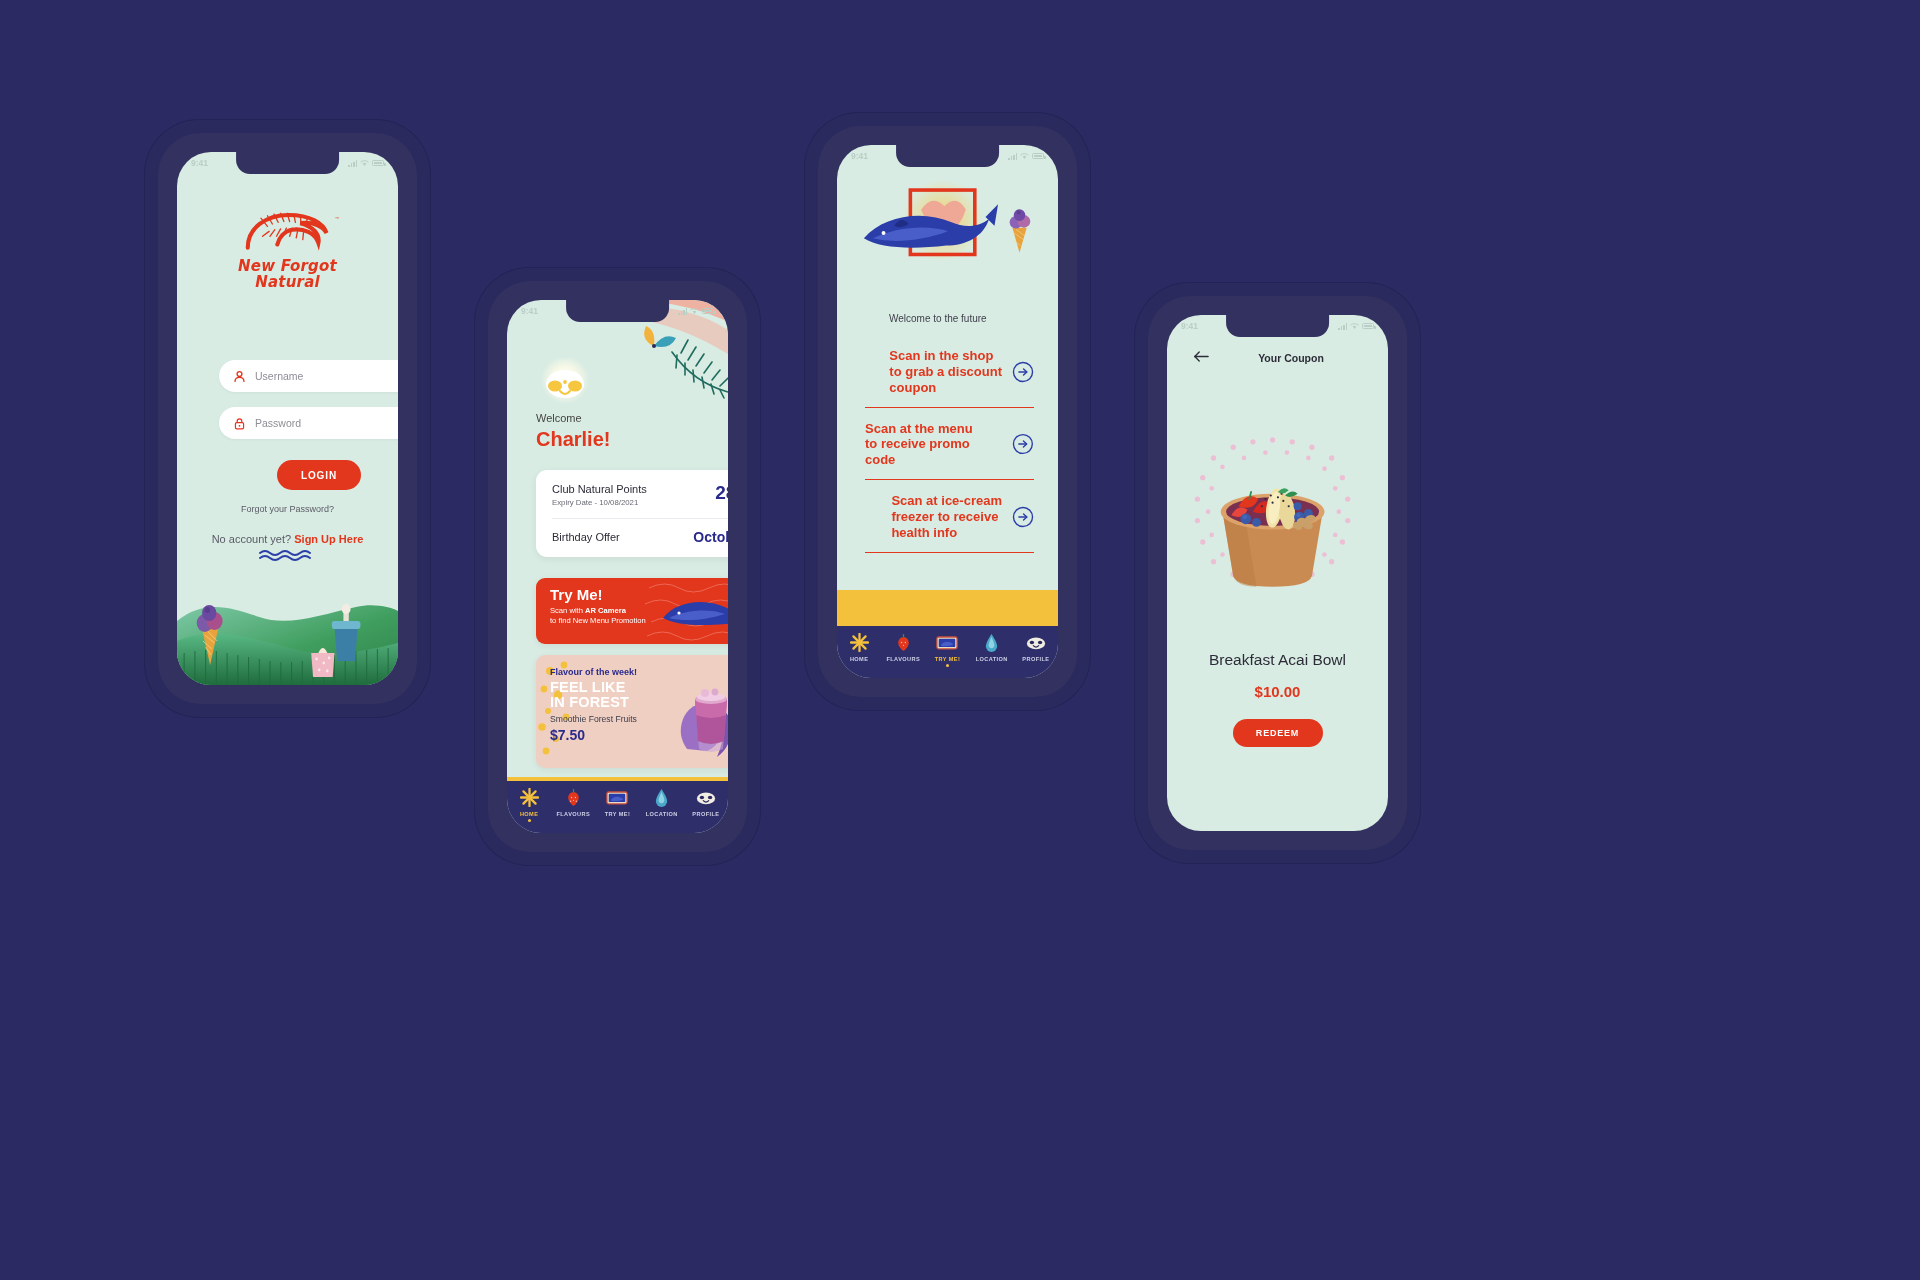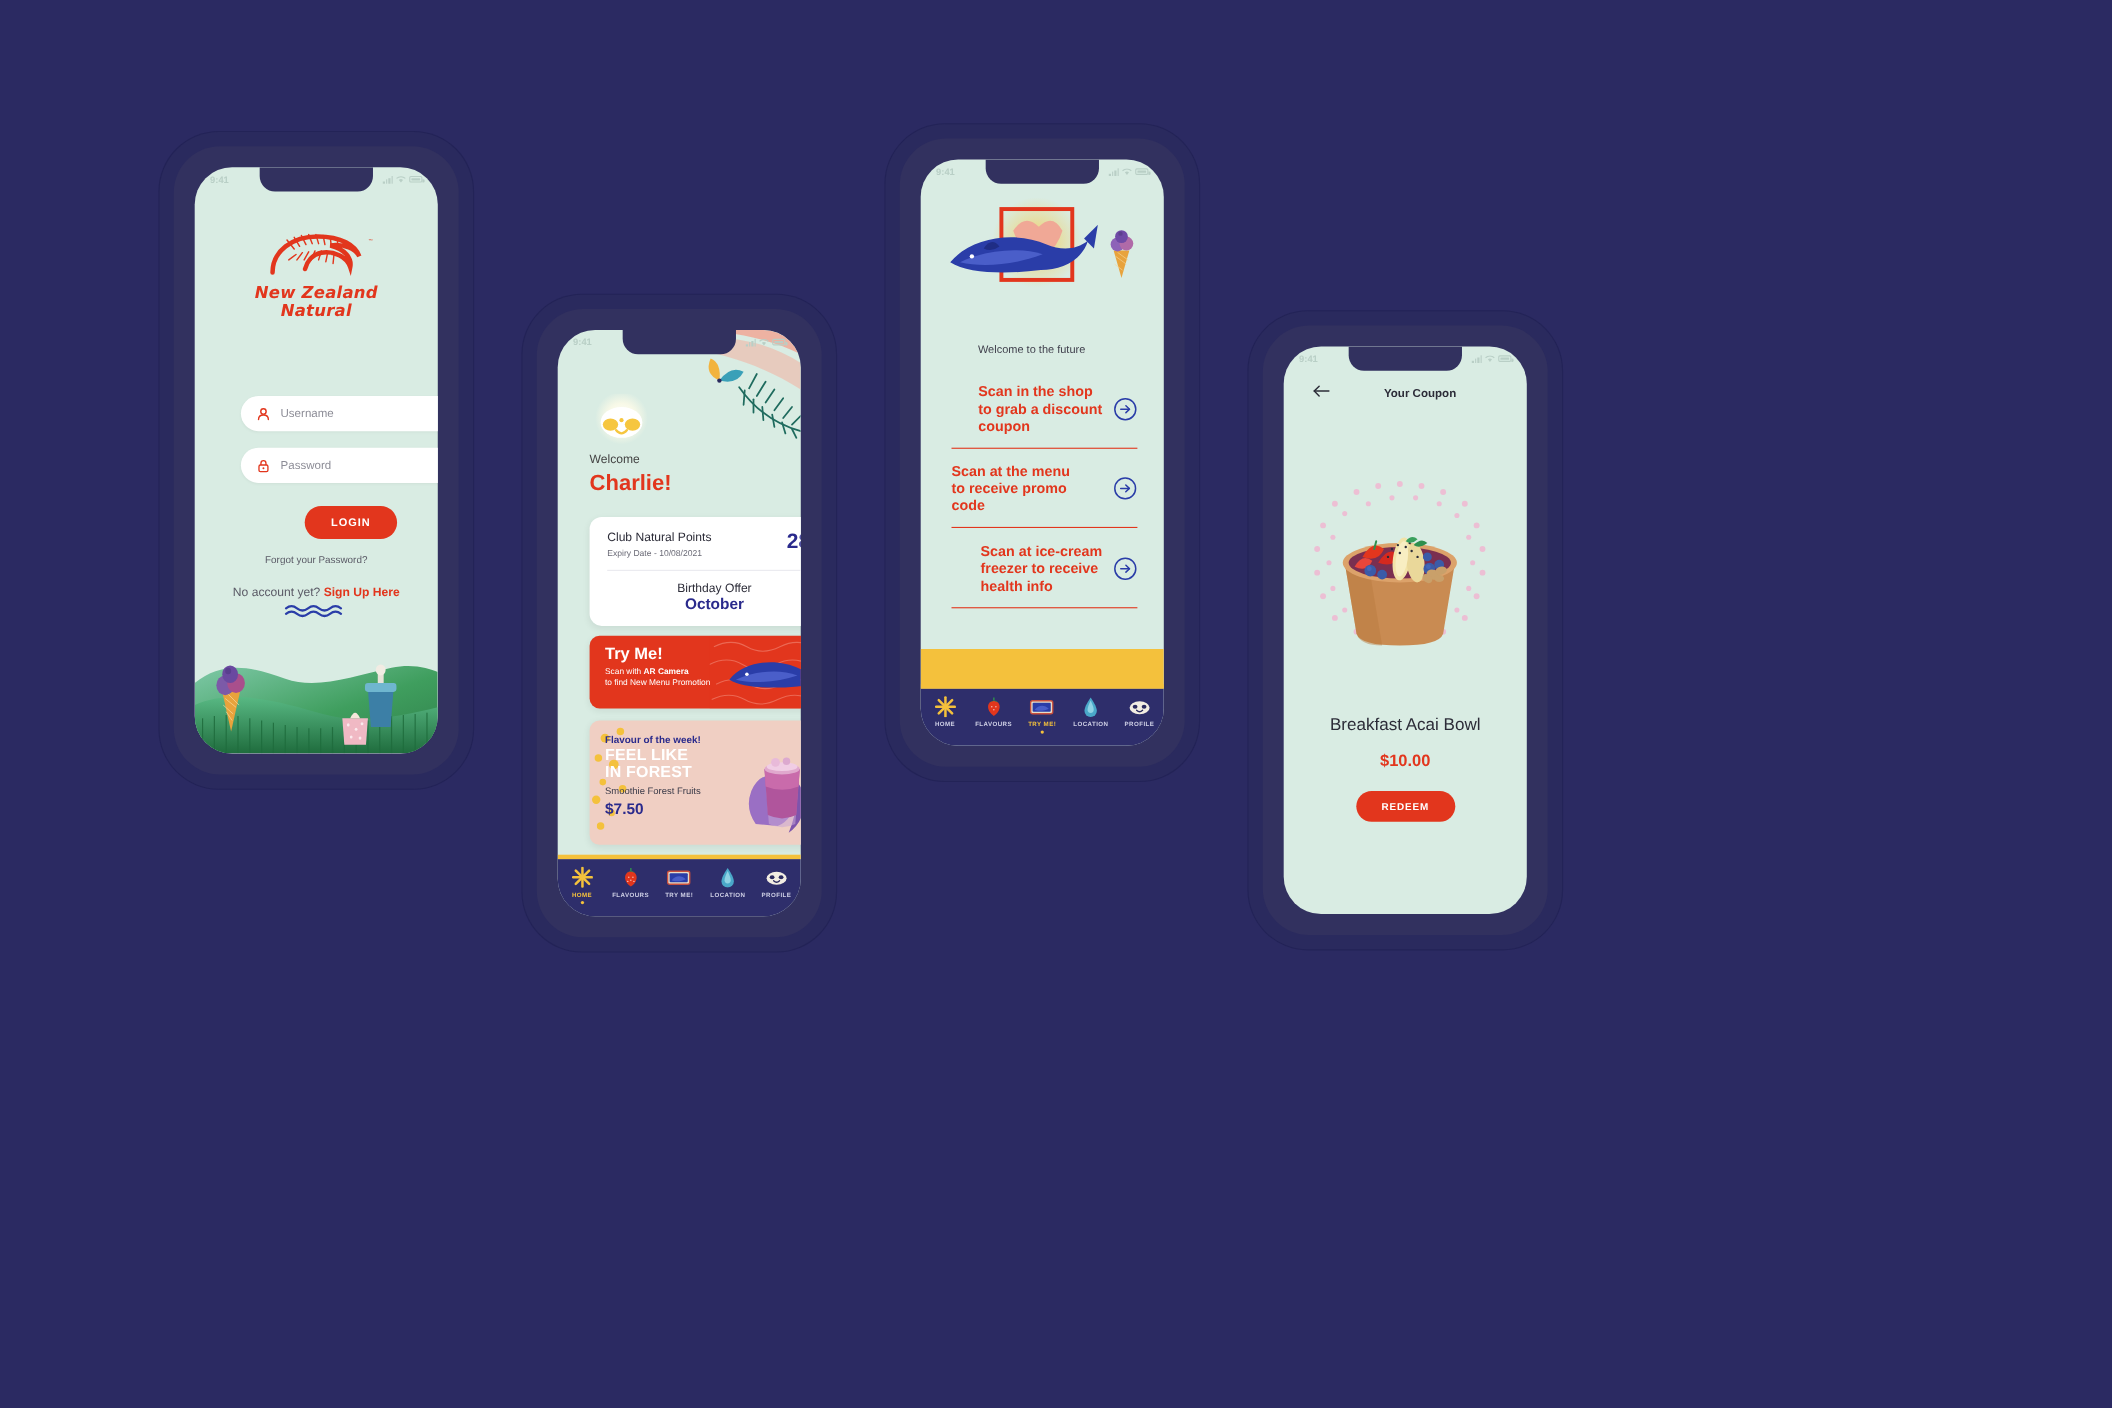--- a/index.html
+++ b/index.html
@@ -73,21 +73,21 @@
              color:#e2361d; }
 
   .card { position:absolute; left:29px; width:227px; background:#fff; border-radius:11px;
           box-shadow:0 2px 7px rgba(0,0,0,.07); }
   #pts-card { top:170px; padding:13px 16px 12px; }
   .pts-row { display:flex; justify-content:space-between; align-items:flex-start; }
   .pts-label { font-size:11px; color:#2c2c38; }
   .pts-exp { font-size:7.8px; color:#6a6a76; margin-top:3px; }
   .pts-val { font-size:19px; font-weight:bold; color:#2a2a8c; line-height:1; }
   .divider { height:1px; background:#e9e9ef; margin:11px 0 10px; }
-  .bd-row { display:flex; justify-content:space-between; align-items:center;flex-direction:column; }
+  .bd-row { display:flex; justify-content:space-between; align-items:center; }
   .bd-label { font-size:11px; color:#2c2c38; }
   .bd-val { font-size:14px; font-weight:bold; color:#2a2a8c; }
 
   #tryme-card { top:278px; height:66px; background:#e2361d; border-radius:9px;
                 overflow:hidden; padding:9px 14px; }
   .tm-title { font-size:15px; font-weight:bold; color:#fff; line-height:1; }
   .tm-sub { font-size:7.6px; color:#fff; line-height:1.36; margin-top:4px; }
   .tm-sub b { font-weight:bold; }
 
   #flav-card { top:355px; height:113px; background:#f0cfc3; border-radius:9px;
@@ -177,21 +177,21 @@
               <path d="M49 24 L43 32"></path>
               <path d="M56 23 L51 32"></path>
             <path d="M63 22 L59 32"></path>
               <path d="M70 22 L67 32"></path>
               <path d="M77 24 L75 34"></path>
             <path d="M84 26 L83 36"></path>
           </g>
           <text x="122" y="12" font-size="5" fill="#e2361d">™</text>
         </svg>
         <div class="logo-txt">
-          <div>New Zealand</div>
+          <div>New Forgot</div>
           <div>Natural</div>
         </div>
       </div>
 
       <div class="field" id="f-user">
         <svg width="13" height="13" viewBox="0 0 16 16">
           <circle cx="8" cy="5" r="3" stroke="#e2361d" stroke-width="1.6" fill="none"></circle>
           <path d="M2.5 14 C2.5 10.5 5 9 8 9 C11 9 13.5 10.5 13.5 14" stroke="#e2361d" stroke-width="1.6" fill="none" stroke-linecap="round"></path>
         </svg>
         <span class="ph">Username</span>

